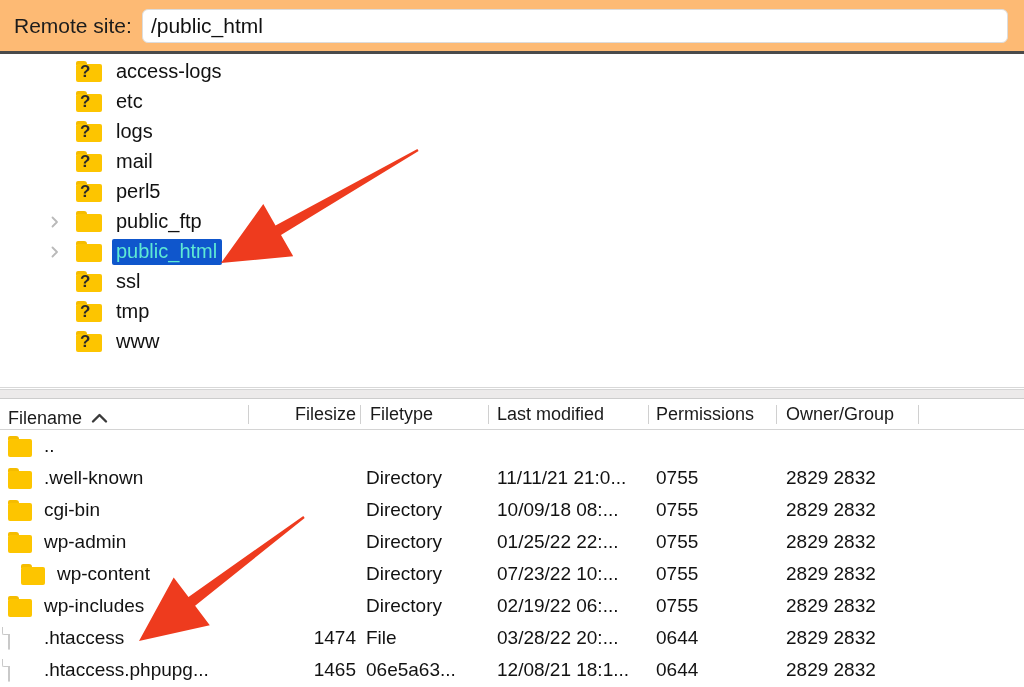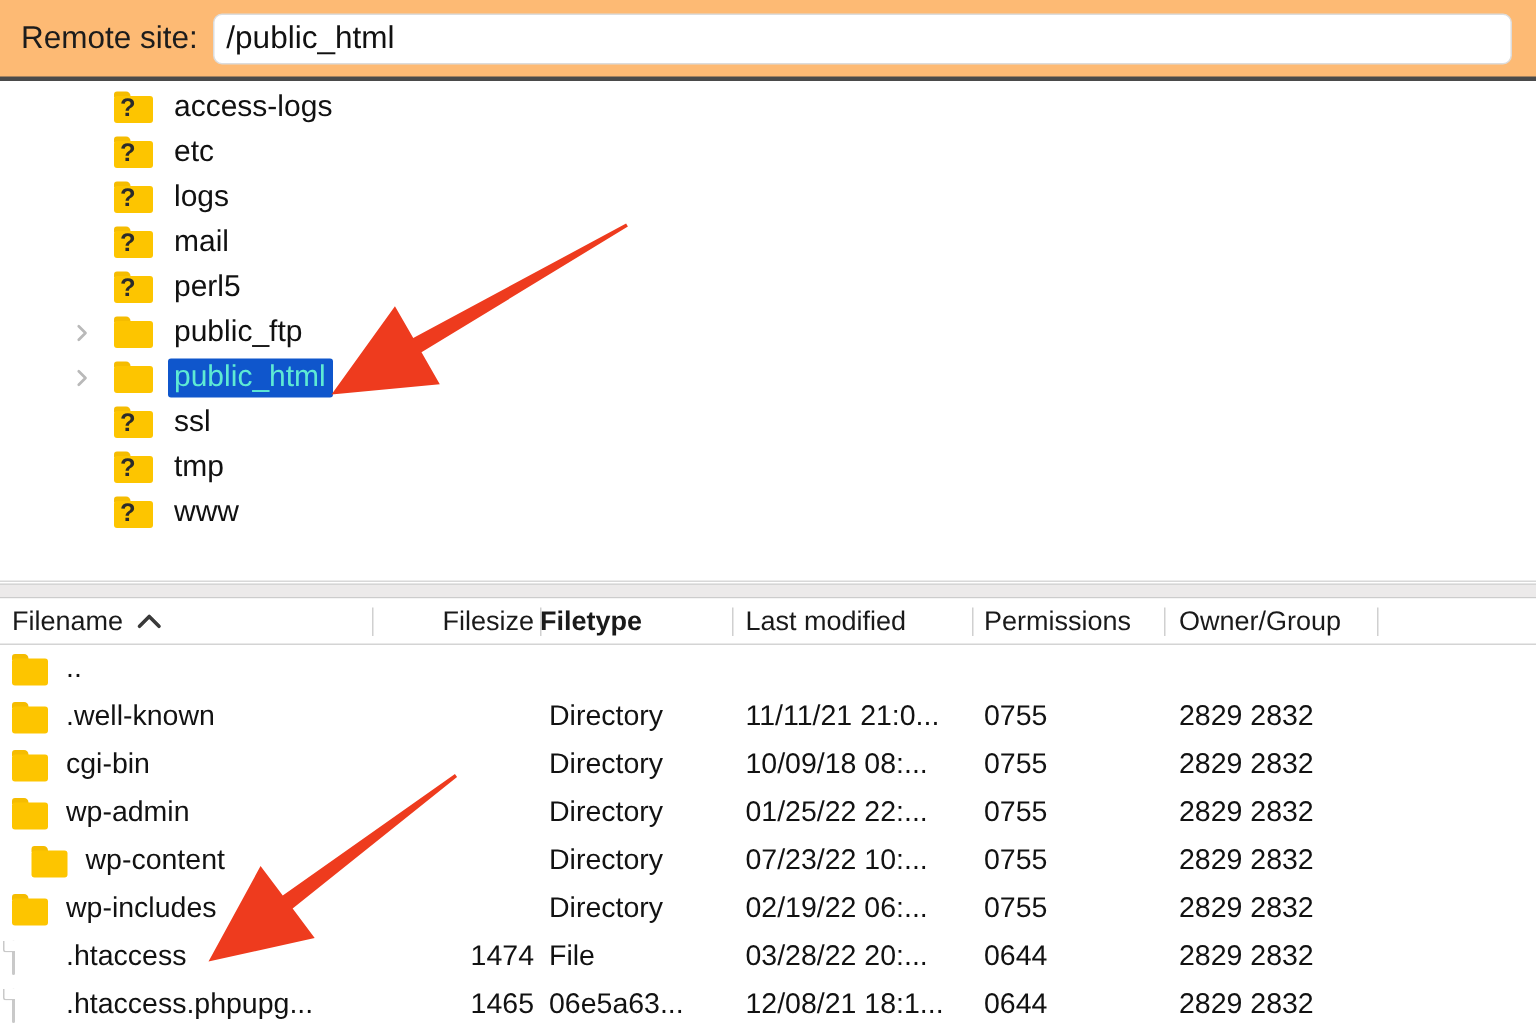--- a/index.html
+++ b/index.html
@@ -212,30 +212,30 @@
   <div class="splitter"></div>
 
   <div class="list-pane">
     <div class="list-header" id="list-header">
         <div class="hsep" style="left: 248px;"></div>
         <div class="hsep" style="left: 360px;"></div>
         <div class="hsep" style="left: 488px;"></div>
         <div class="hsep" style="left: 648px;"></div>
         <div class="hsep" style="left: 776px;"></div>
         <div class="hsep" style="left: 918px;"></div>
-        <div class="hcell" style="left: 8px; width: 236px;">
+        <div class="hcell" style="left: 8px; width: 236px; align-items: flex-end;">
           <span>Filename</span>
           <span class="sort-caret"><svg width="17" height="12" viewBox="0 0 17 12">
               <path d="M2 9.5 L8.5 3 L15 9.5" fill="none" stroke="#3a3a3a" stroke-width="2.4" stroke-linecap="round" stroke-linejoin="round"></path>
             </svg></span>
         </div>
         <div class="hcell" style="left: 256px; width: 100px; justify-content: flex-end;">
           <span>Filesize</span>
         </div>
-        <div class="hcell" style="left: 360px; width: 118px; font-weight: bold;">
+        <div class="hcell" style="left: 370px; width: 118px;">
           <span>Filetype</span>
         </div>
         <div class="hcell" style="left: 497px; width: 148px;">
           <span>Last modified</span>
         </div>
         <div class="hcell" style="left: 656px; width: 114px;">
           <span>Permissions</span>
         </div>
         <div class="hcell" style="left: 786px; width: 128px;">
           <span>Owner/Group</span>

